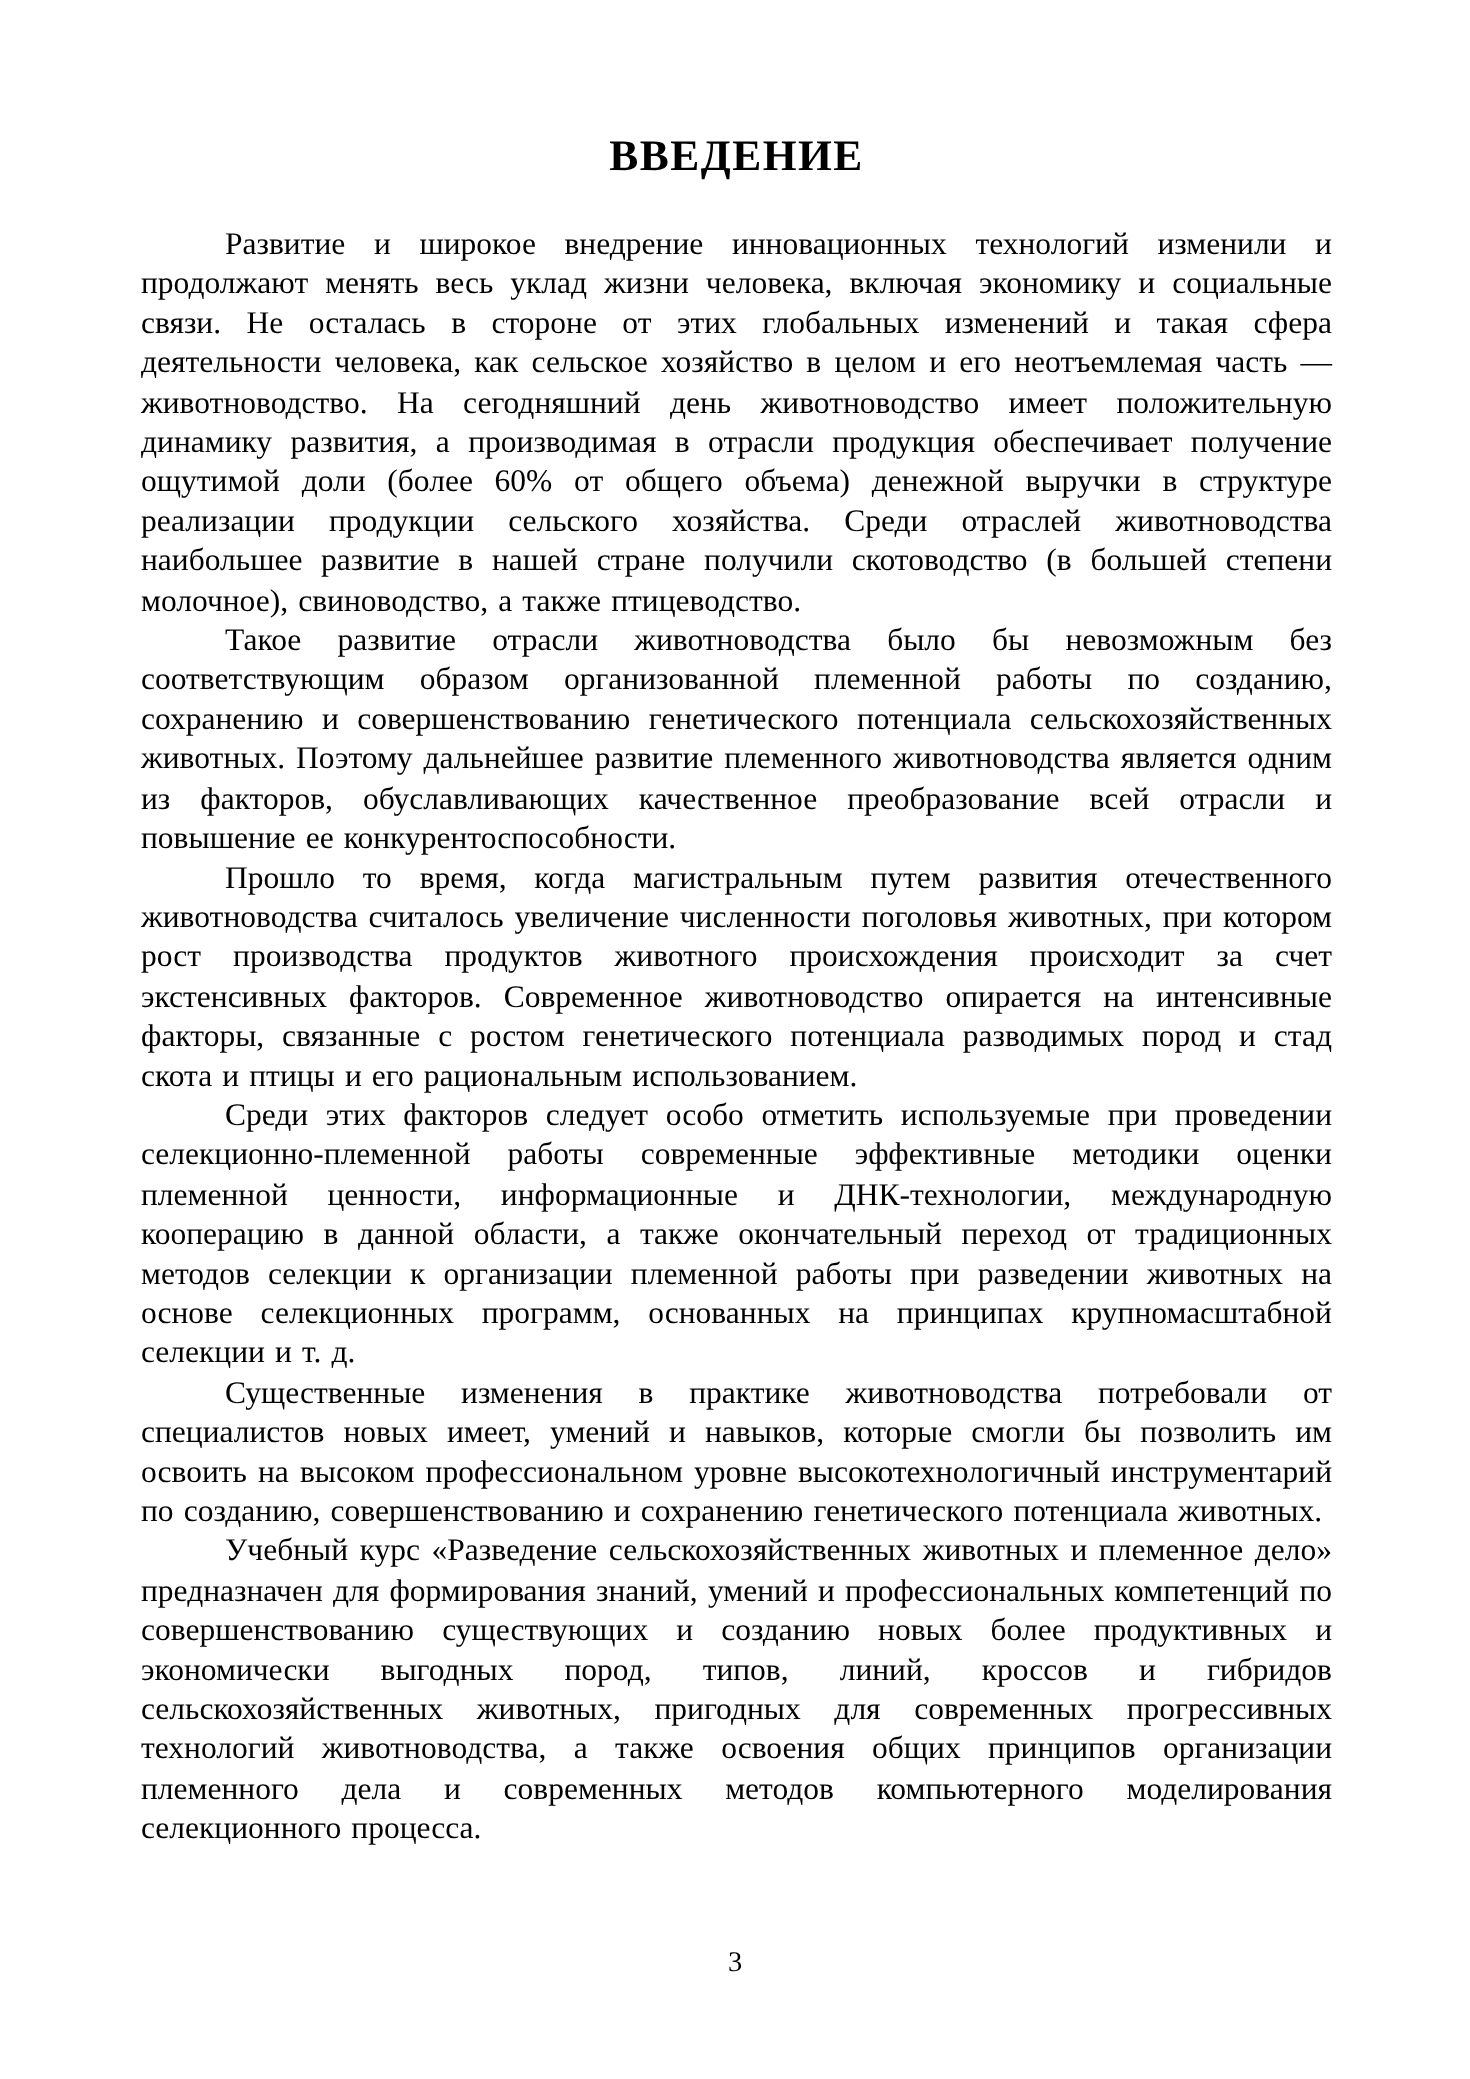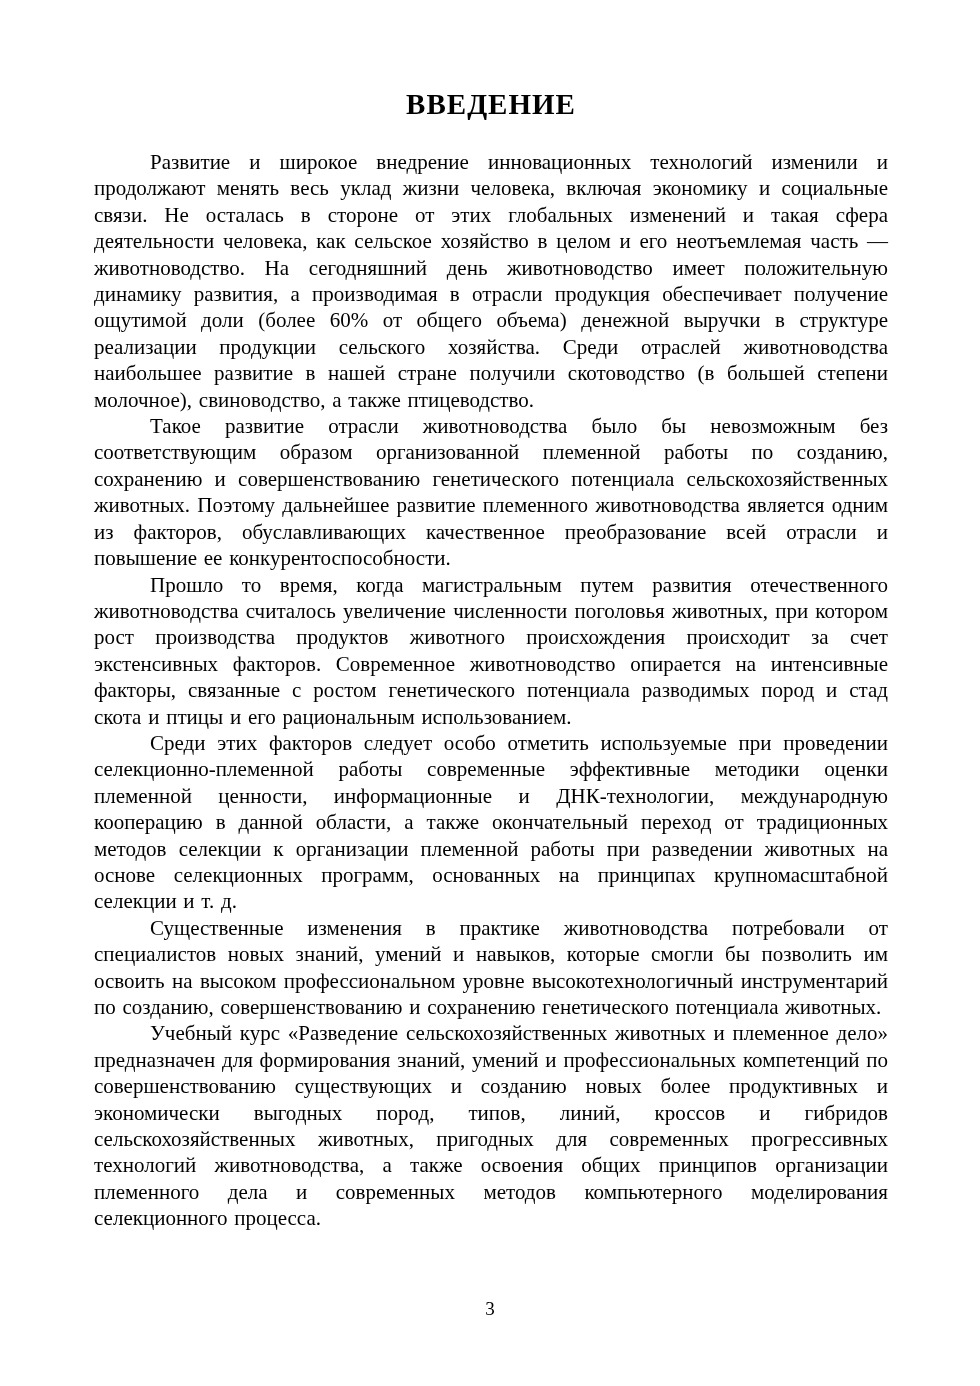--- a/index.html
+++ b/index.html
@@ -47,17 +47,17 @@
 </head>
 <body>
 
 <div class="page">
   <h1 class="title">ВВЕДЕНИЕ</h1>
   <div class="body-text">
     <p>Развитие и широкое внедрение инновационных технологий изменили и продолжают менять весь уклад жизни человека, включая экономику и социальные связи. Не осталась в стороне от этих глобальных изменений и такая сфера деятельности человека, как сельское хозяйство в целом и его неотъемлемая часть — животноводство. На сегодняшний день животноводство имеет положительную динамику развития, а производимая в отрасли продукция обеспечивает получение ощутимой доли (более 60% от общего объема) денежной выручки в структуре реализации продукции сельского хозяйства. Среди отраслей животноводства наибольшее развитие в нашей стране получили скотоводство (в большей степени молочное), свиноводство, а также птицеводство.</p>
     <p>Такое развитие отрасли животноводства было бы невозможным без соответствующим образом организованной племенной работы по созданию, сохранению и совершенствованию генетического потенциала сельскохозяйственных животных. Поэтому дальнейшее развитие племенного животноводства является одним из факторов, обуславливающих качественное преобразование всей отрасли и повышение ее конкурентоспособности.</p>
     <p>Прошло то время, когда магистральным путем развития отечественного животноводства считалось увеличение численности поголовья животных, при котором рост производства продуктов животного происхождения происходит за счет экстенсивных факторов. Современное животноводство опирается на интенсивные факторы, связанные с ростом генетического потенциала разводимых пород и стад скота и птицы и его рациональным использованием.</p>
     <p>Среди этих факторов следует особо отметить используемые при проведении селекционно-племенной работы современные эффективные методики оценки племенной ценности, информационные и ДНК-технологии, международную кооперацию в данной области, а также окончательный переход от традиционных методов селекции к организации племенной работы при разведении животных на основе селекционных программ, основанных на принципах крупномасштабной селекции и т. д.</p>
-    <p>Существенные изменения в практике животноводства потребовали от специалистов новых знаний, умений и навыков, которые смогли бы позволить им освоить на высоком профессиональном уровне высокотехнологичный инструментарий по созданию, совершенствованию и сохранению генетического потенциала животных.</p>
+    <p>Существенные изменения в практике животноводства потребовали от специалистов новых имеет, умений и навыков, которые смогли бы позволить им освоить на высоком профессиональном уровне высокотехнологичный инструментарий по созданию, совершенствованию и сохранению генетического потенциала животных.</p>
     <p>Учебный курс «Разведение сельскохозяйственных животных и племенное дело» предназначен для формирования знаний, умений и профессиональных компетенций по совершенствованию существующих и созданию новых более продуктивных и экономически выгодных пород, типов, линий, кроссов и гибридов сельскохозяйственных животных, пригодных для современных прогрессивных технологий животноводства, а также освоения общих принципов организации племенного дела и современных методов компьютерного моделирования селекционного процесса.</p>
   </div>
   <div class="page-number">3</div>
 </div>
 
 </body></html>

